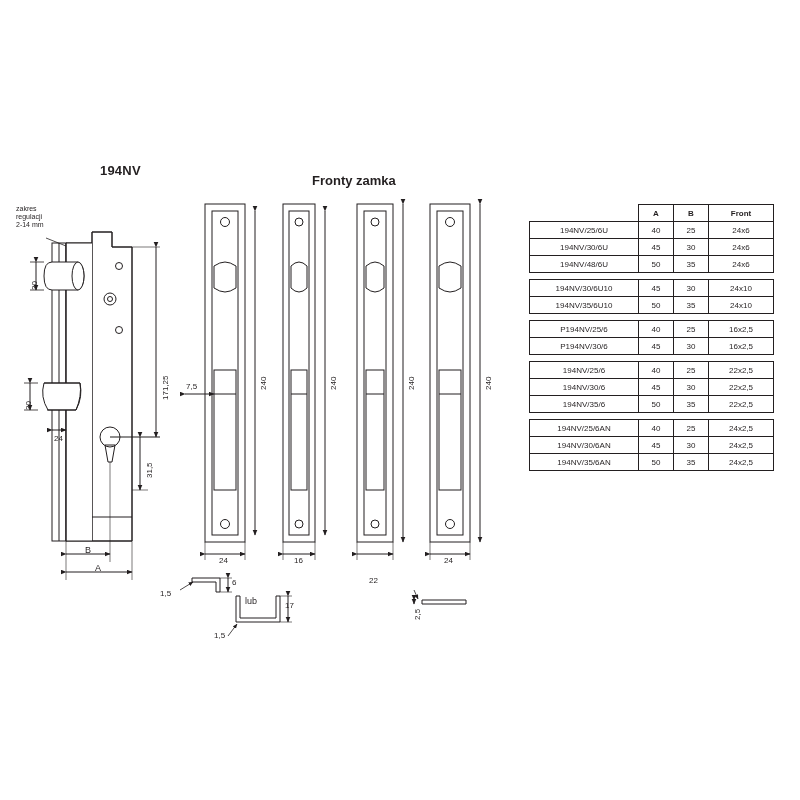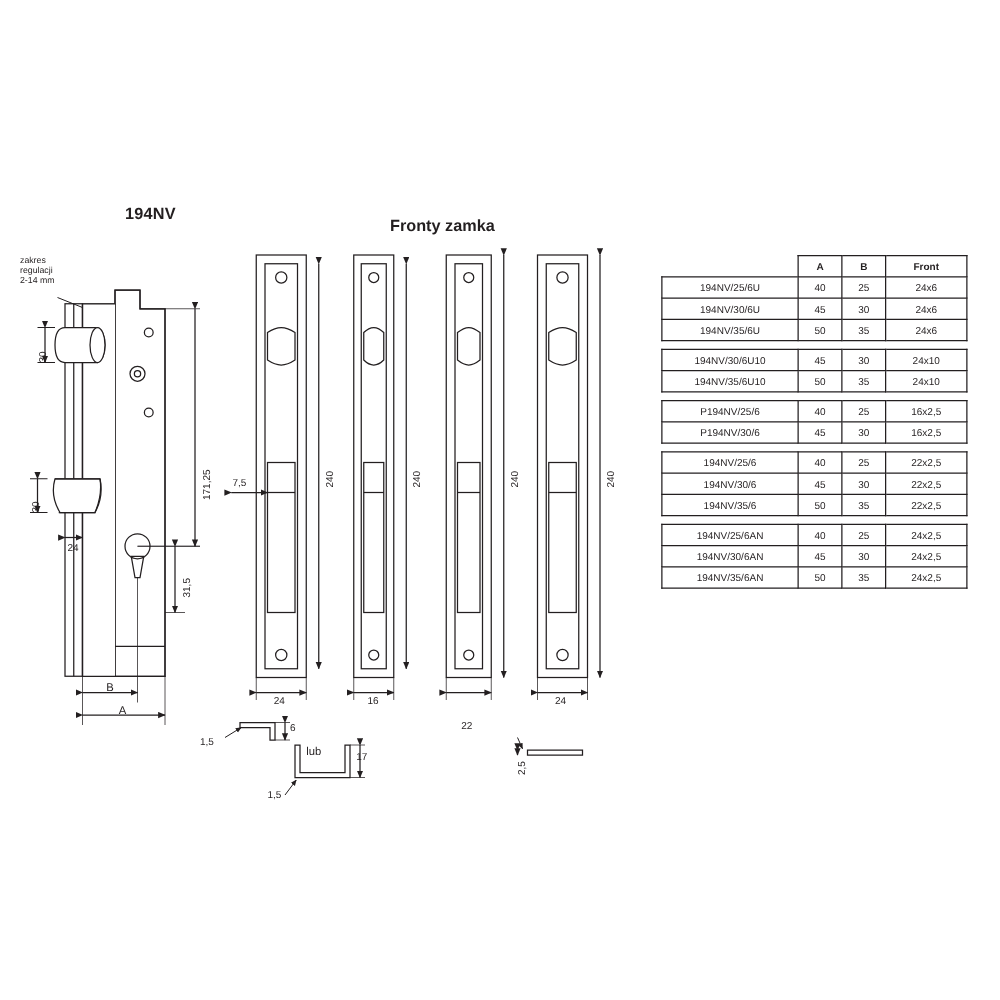--- a/index.html
+++ b/index.html
@@ -319,21 +319,21 @@
         <td class="c-b">25</td>
         <td class="c-front">24x6</td>
       </tr>
       <tr>
         <td class="c-name">194NV/30/6U</td>
         <td class="c-a">45</td>
         <td class="c-b">30</td>
         <td class="c-front">24x6</td>
       </tr>
       <tr>
-        <td class="c-name">194NV/35/6U</td>
+        <td class="c-name">194NV/48/6U</td>
         <td class="c-a">50</td>
         <td class="c-b">35</td>
         <td class="c-front">24x6</td>
       </tr>
       <tr class="gap">
         <td colspan="4"></td>
       </tr>
       <tr>
         <td class="c-name">194NV/30/6U10</td>
         <td class="c-a">45</td>

